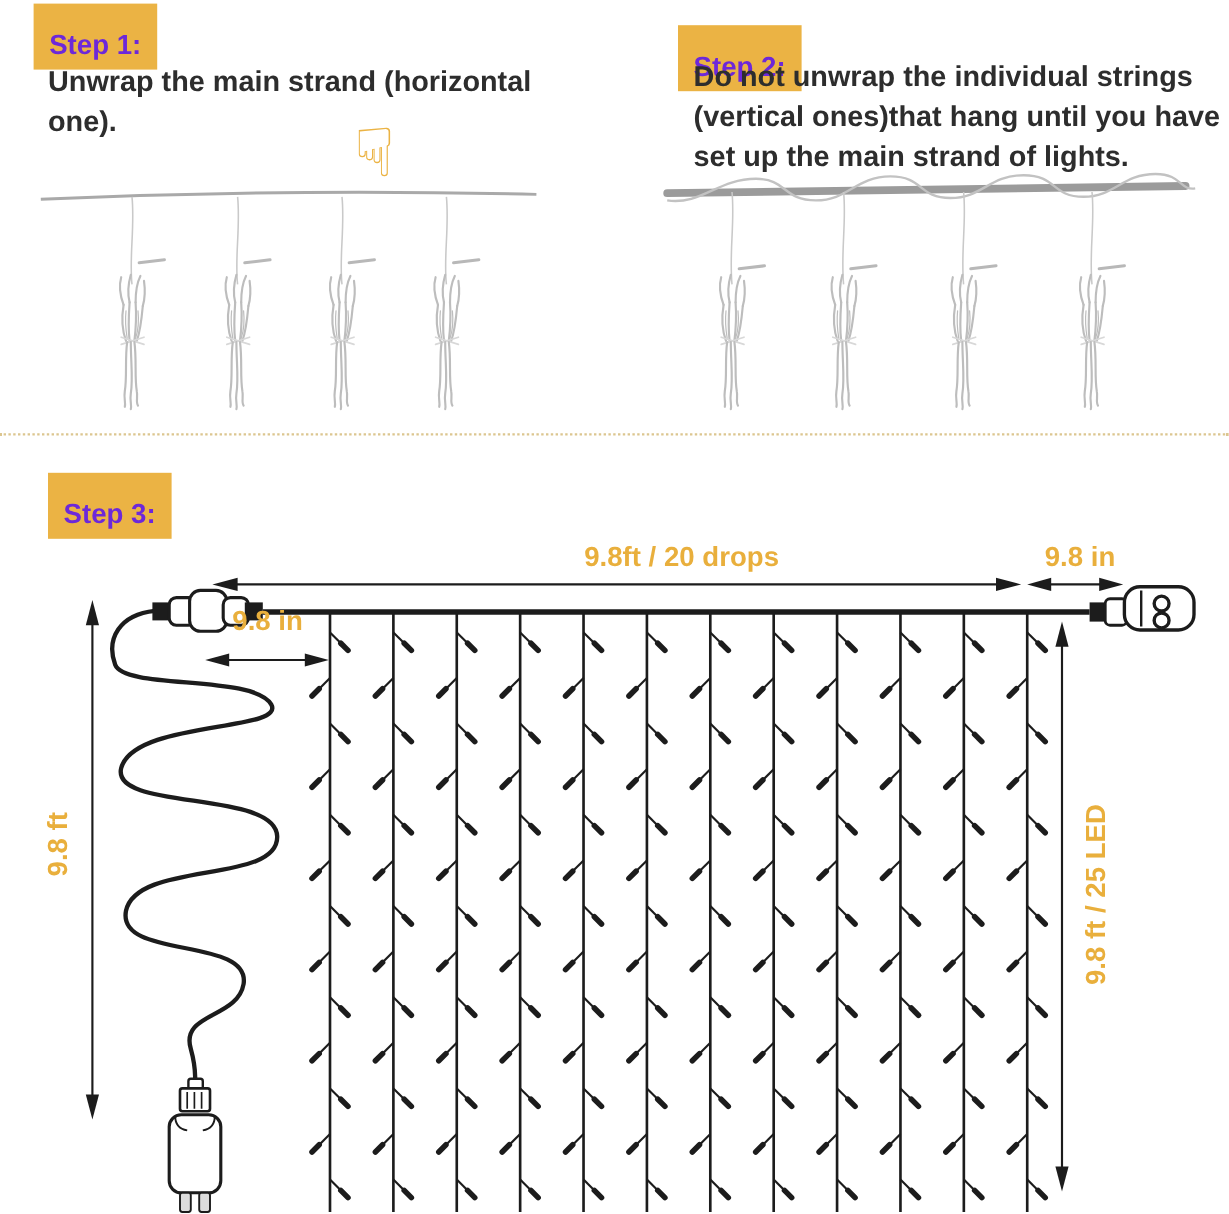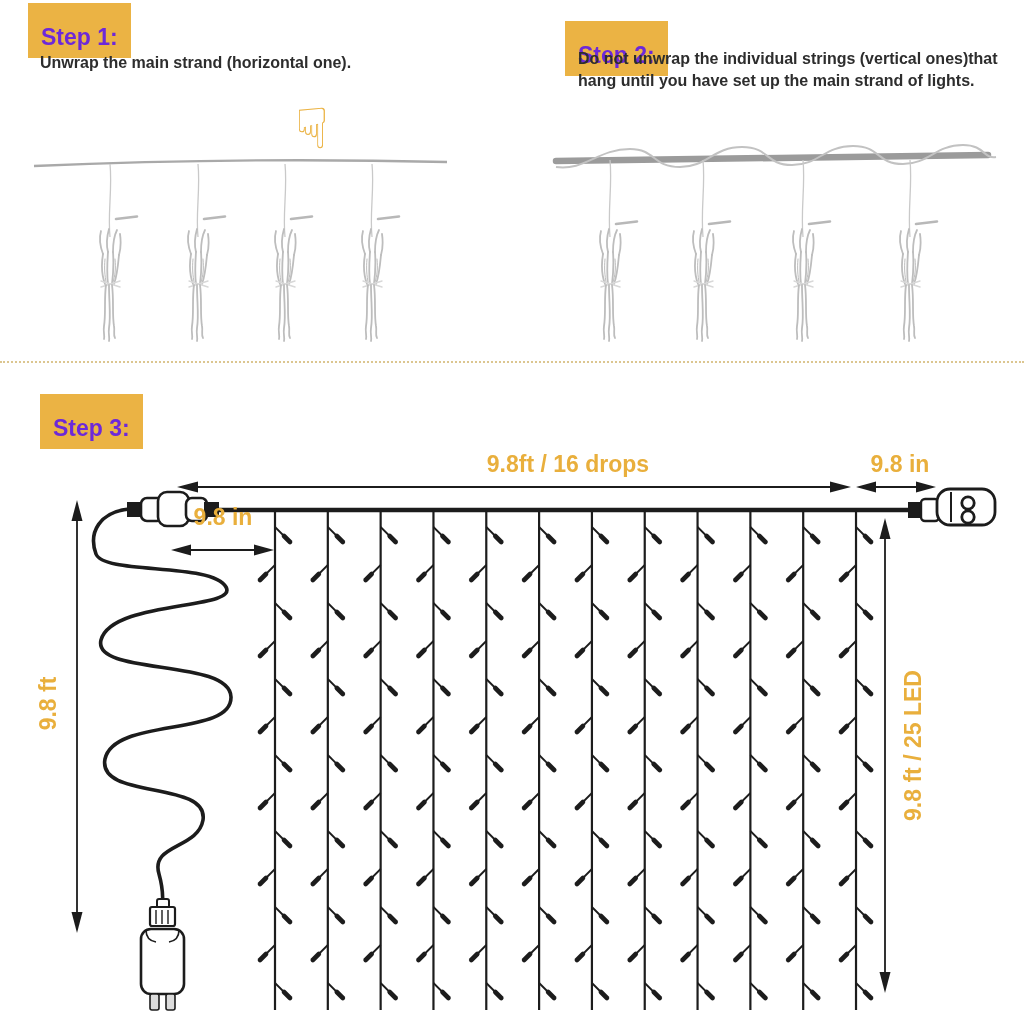--- a/index.html
+++ b/index.html
@@ -11,21 +11,21 @@
   .canvas{
     position:relative;width:1024px;height:1012px;background:#ffffff;
     font-family:"Liberation Sans",sans-serif;overflow:hidden;
   }
   .badge{
     position:absolute;background:var(--accent);color:#6d28d9;
     font-weight:bold;font-size:23px;line-height:1.1;padding:22px 13px 8px;
     white-space:nowrap;
   }
   .desc{
-    position:absolute;margin:0;font-weight:bold;font-size:16px;
+    position:absolute;margin:0;font-weight:bold;font-size:24px;
     color:var(--body-text);line-height:1.38;
   }
   .dim{
     position:absolute;color:var(--label-text);font-weight:bold;
     font-size:23px;text-align:center;height:27px;line-height:27px;
     white-space:nowrap;
   }
   .vdim{transform:rotate(-90deg);}
   .divider{
     position:absolute;left:0;right:0;top:361px;height:0;
@@ -532,19 +532,19 @@
   <p class="desc" style="left:40px;top:52px;width:420px;">Unwrap the main strand (horizontal one).</p>
   <div class="hand">☟</div>
 
   <div class="badge" style="left:565px;top:21px;">Step 2:</div>
   <p class="desc" style="left:578px;top:48px;width:452px;">Do not unwrap the individual strings (vertical ones)that hang until you have set up the main strand of lights.</p>
 
   <div class="divider"></div>
 
   <div class="badge" style="left:40px;top:394px;">Step 3:</div>
 
-  <div class="dim" style="left:418px;top:451px;width:300px;">9.8ft / 16 drops</div>
+  <div class="dim" style="left:418px;top:451px;width:300px;">9.8ft / 20 drops</div>
   <div class="dim" style="left:845px;top:451px;width:110px;">9.8 in</div>
   <div class="dim" style="left:173px;top:504px;width:100px;">9.8 in</div>
   <div class="dim vdim" style="left:-22px;top:690px;width:140px;">9.8 ft</div>
   <div class="dim vdim" style="left:813px;top:732px;width:200px;">9.8 ft / 25 LED</div>
 
 </div>
 
 </body></html>

